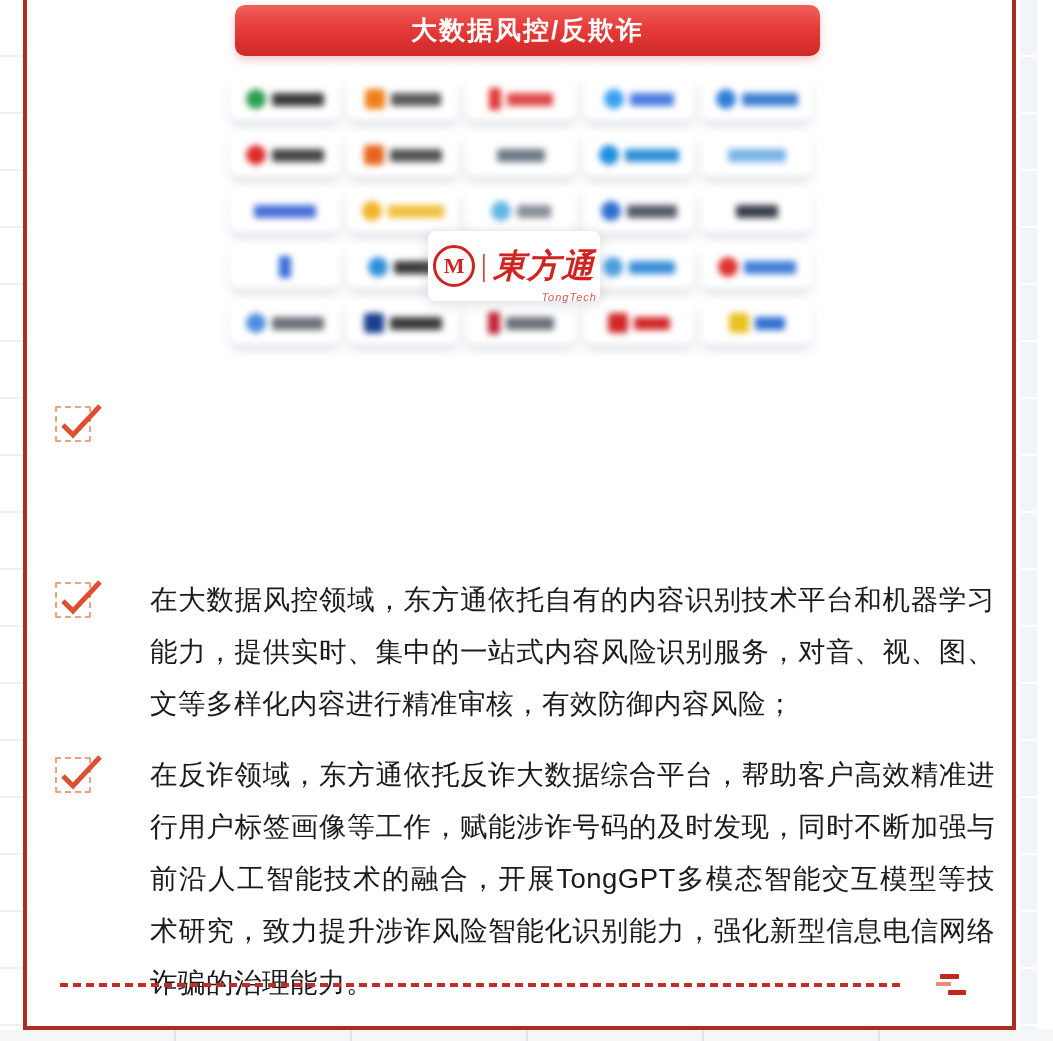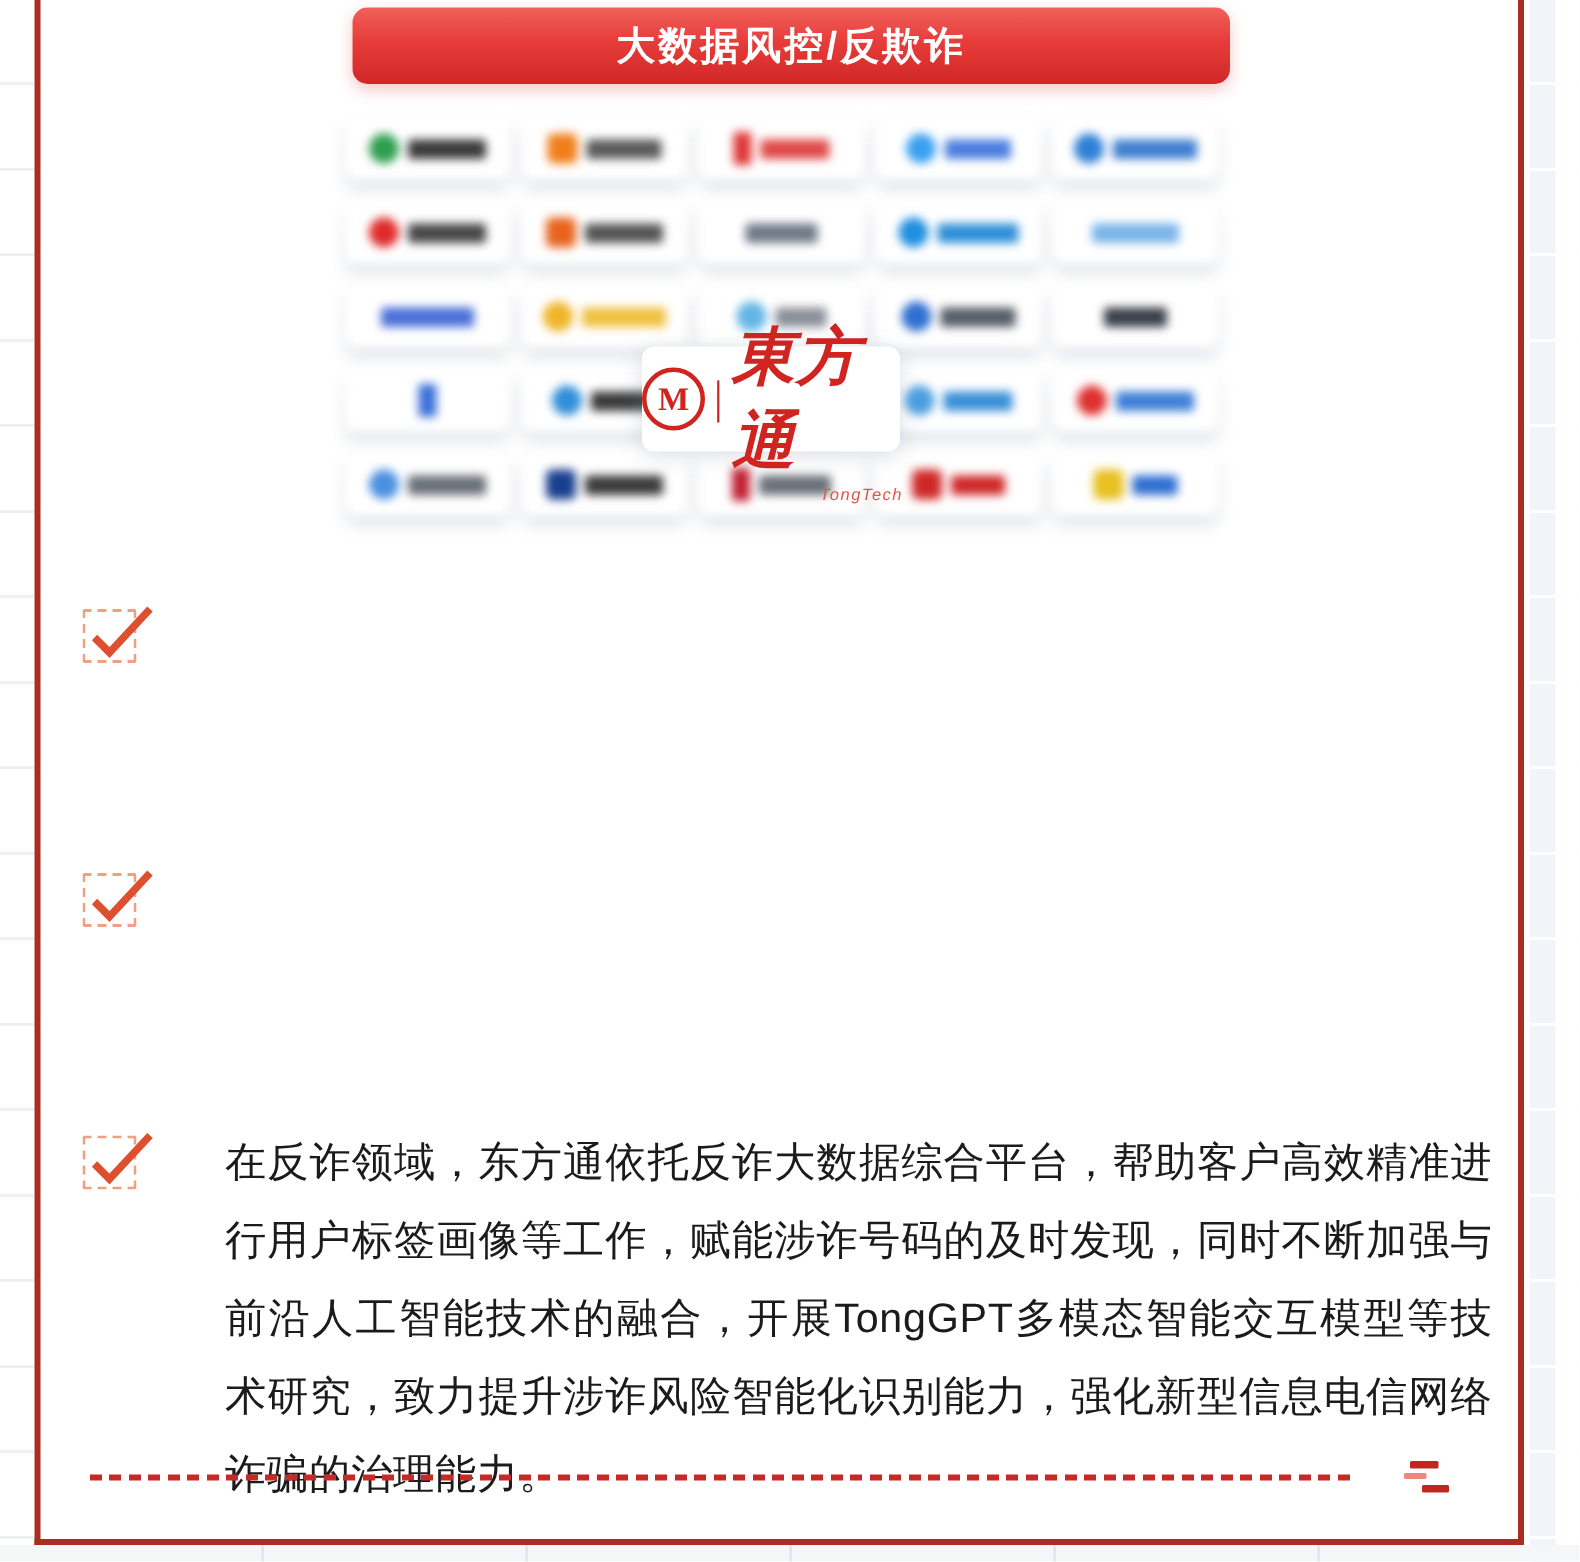--- a/index.html
+++ b/index.html
@@ -67,21 +67,21 @@
   .wm-inner{position:relative;display:flex;align-items:center;gap:5px;color:#cf2420;}
   .wm-circle{
     width:36px;height:36px;border:3px solid #cf2420;border-radius:50%;
     display:flex;align-items:center;justify-content:center;
     font-family:"Liberation Serif","DejaVu Serif",serif;
     font-size:22px;font-weight:bold;flex:none;
   }
   .wm-divider{font-size:30px;font-weight:300;line-height:1;transform:scaleX(.6);}
   .wm-name{
     font-family:"Liberation Serif","DejaVu Serif",serif;
-    font-size:42px;font-weight:bold;letter-spacing:1px;font-style:italic;
+    font-size:33px;font-weight:bold;letter-spacing:1px;font-style:italic;
   }
   .wm-sub{
     position:absolute;right:-2px;bottom:-14px;font-size:11px;font-style:italic;
     color:#e0564e;letter-spacing:1px;
   }
   
   .bullet{position:absolute;left:55px;width:940px;}
   .bullet-1{top:398px;}
   .bullet-2{top:574px;}
   .bullet-3{top:749px;}
@@ -232,20 +232,21 @@
     </svg>
   </span>
 </div>
 
 <div class="bullet bullet-2">
   <span class="check">
     <svg width="48" height="48" viewBox="0 0 48 48">
       <polyline points="7,27 17,37 44,8" fill="none" stroke="#dd4f2e" stroke-width="5"></polyline>
     </svg>
   </span>
+  <div class="bullet-text">在大数据风控领域，东方通依托自有的内容识别技术平台和机器学习能力，提供实时、集中的一站式内容风险识别服务，对音、视、图、文等多样化内容进行精准审核，有效防御内容风险；</div>
 </div>
 
 <div class="bullet bullet-3">
   <span class="check">
     <svg width="48" height="48" viewBox="0 0 48 48">
       <polyline points="7,27 17,37 44,8" fill="none" stroke="#dd4f2e" stroke-width="5"></polyline>
     </svg>
   </span>
   <div class="bullet-text">在反诈领域，东方通依托反诈大数据综合平台，帮助客户高效精准进行用户标签画像等工作，赋能涉诈号码的及时发现，同时不断加强与前沿人工智能技术的融合，开展TongGPT多模态智能交互模型等技术研究，致力提升涉诈风险智能化识别能力，强化新型信息电信网络诈骗的治理能力。</div>
 </div>

